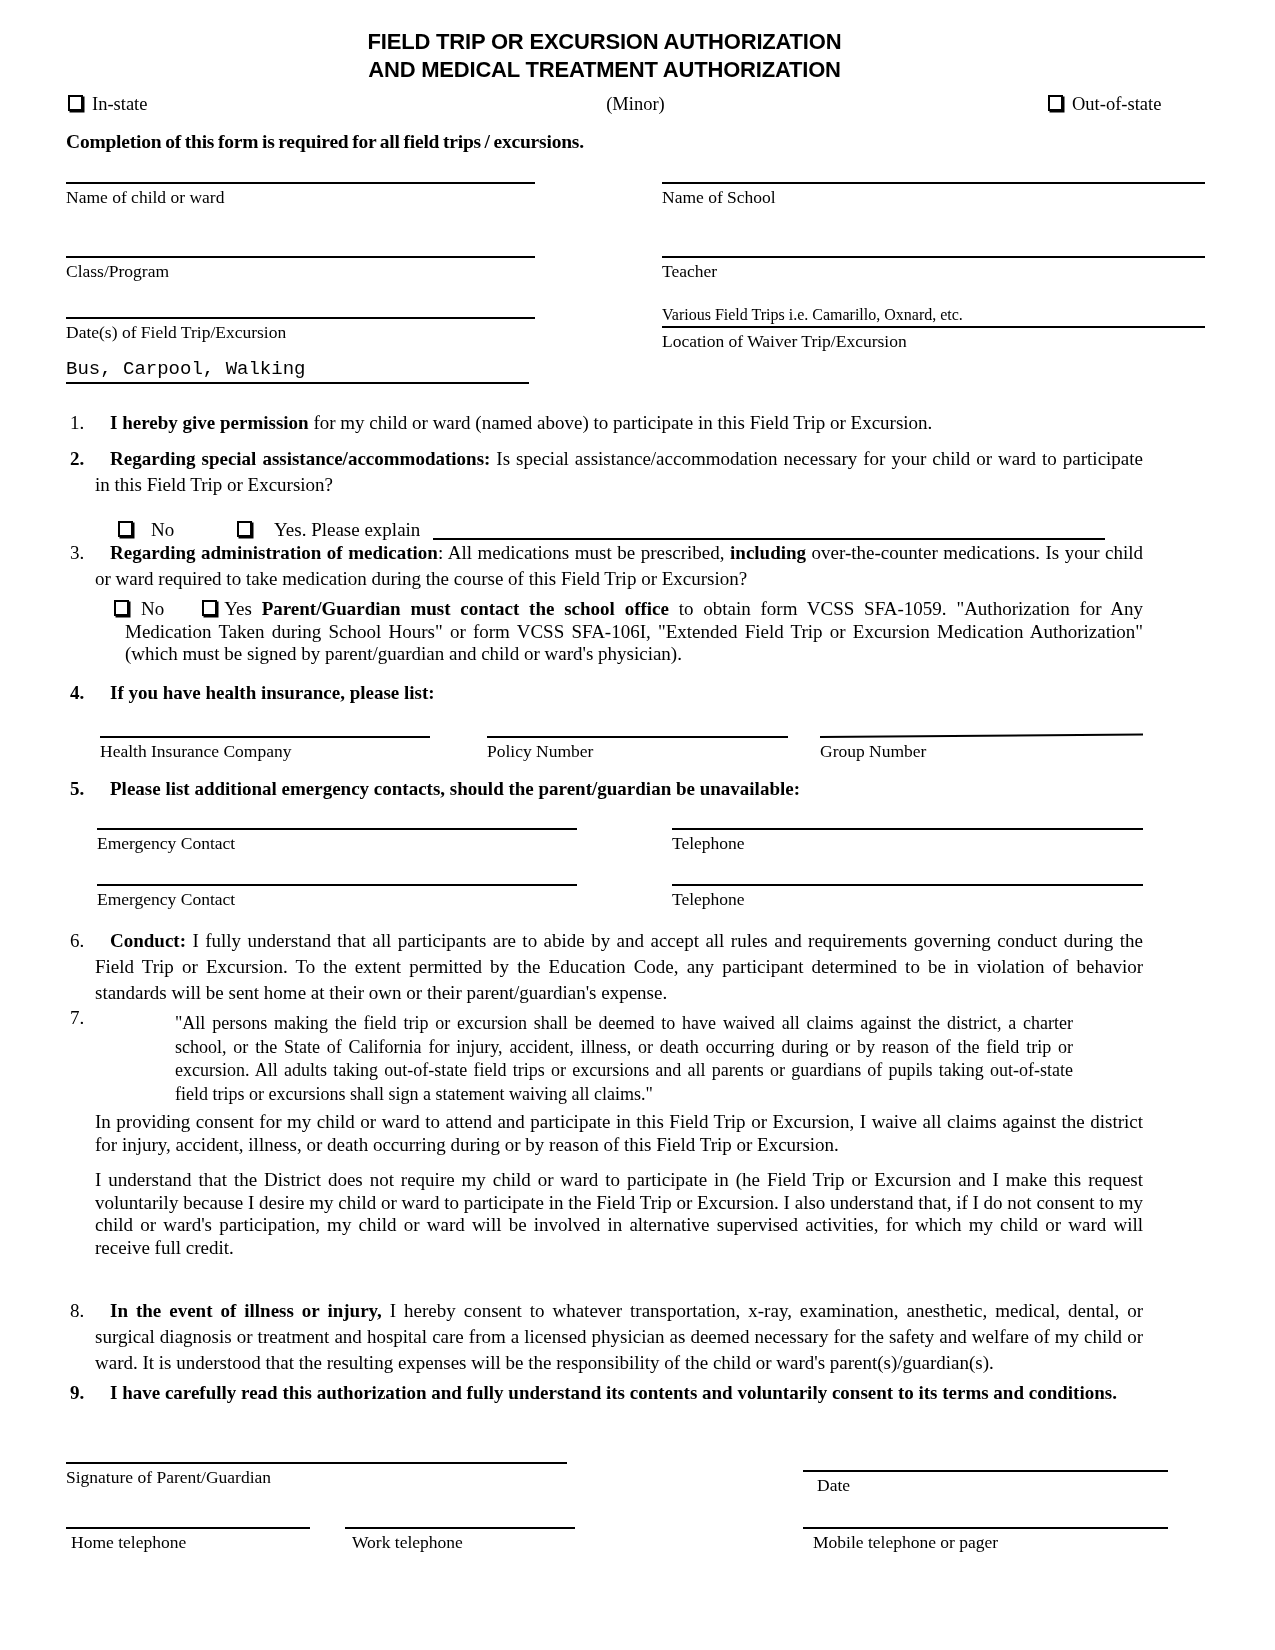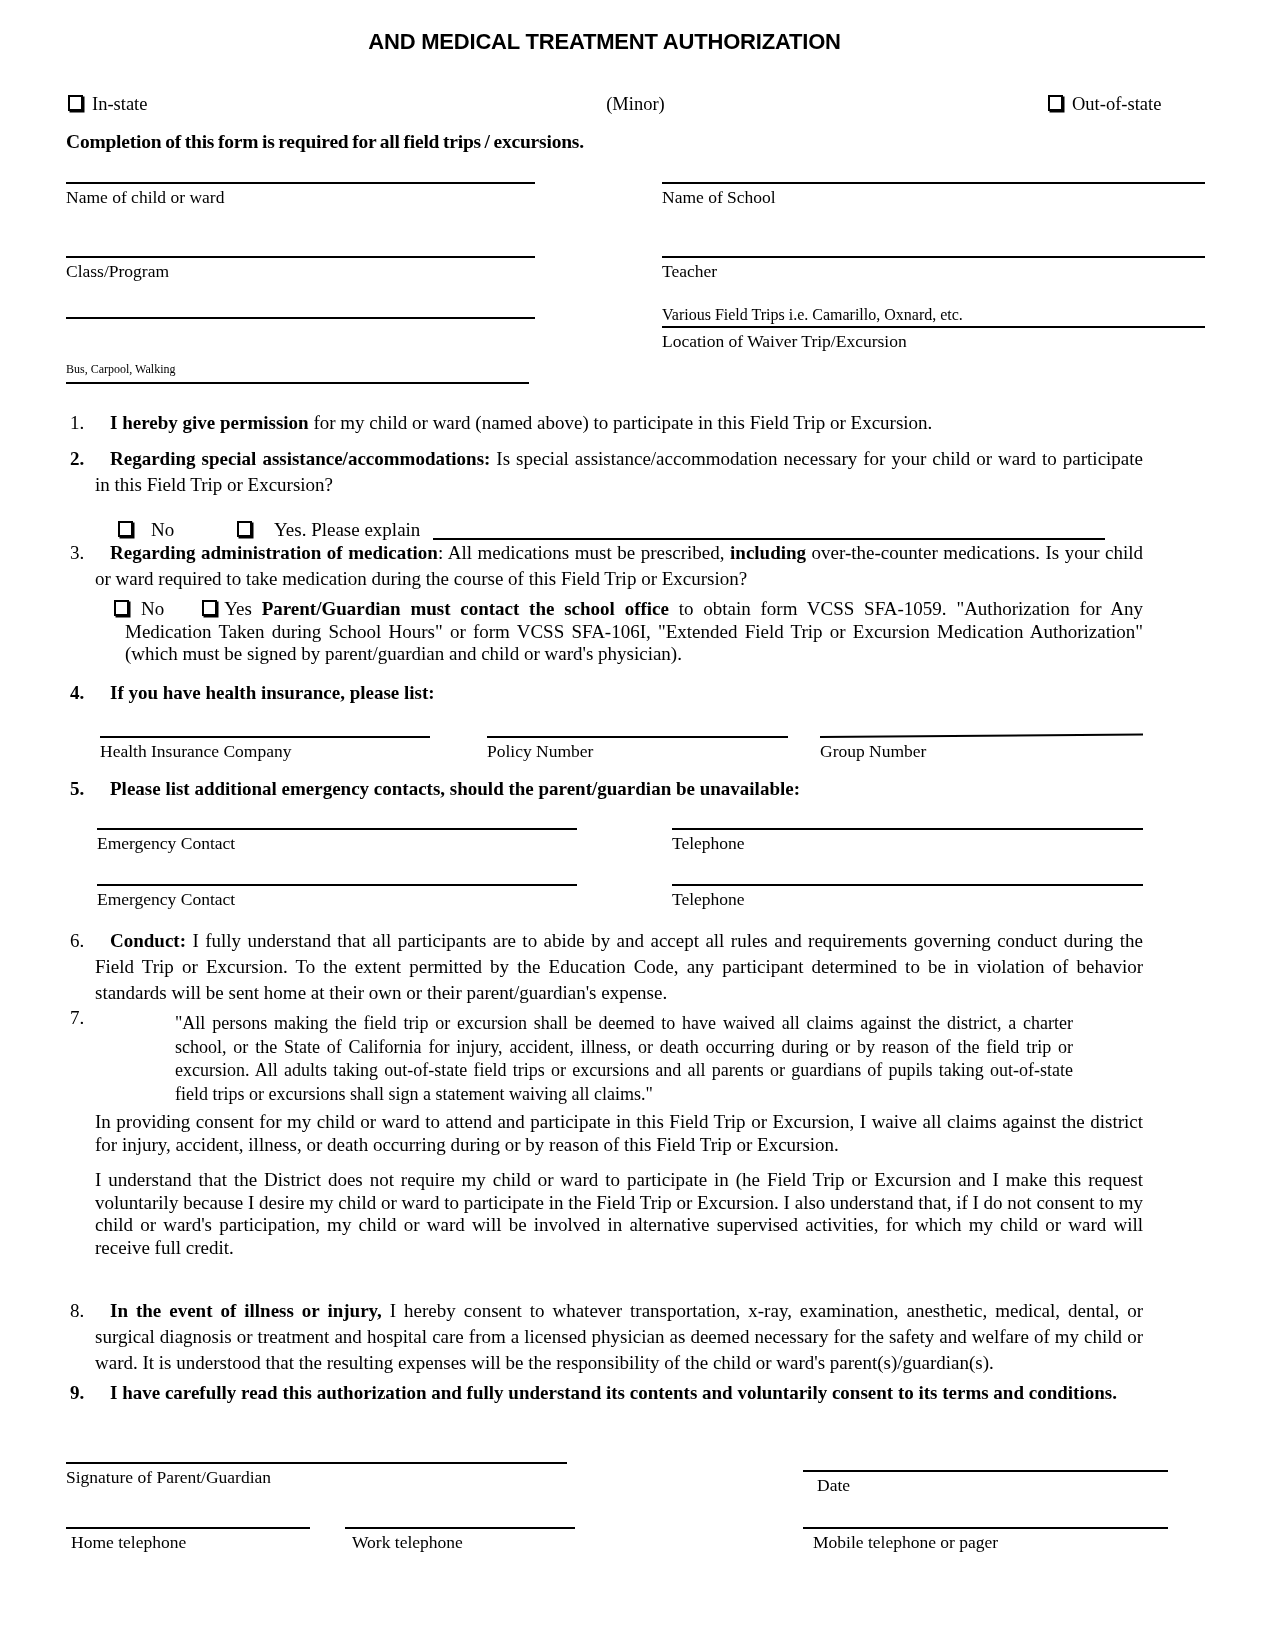--- a/index.html
+++ b/index.html
@@ -21,21 +21,21 @@
   .hdr-out{position:absolute;left:982px;top:0;}
   .cb{
     display:inline-block;width:11px;height:12px;border:2.2px solid #000;
     box-shadow:1.5px 1.5px 0 #000;background:#fff;vertical-align:-1px;margin-right:9px;
   }
   .req{top:130px;font-weight:bold;font-size:19.5px;line-height:24px;word-spacing:-1px;letter-spacing:-0.2px;}
   
   .ln{border-top:2.5px solid #000;height:0;}
   .lbl{font-size:17.5px;margin-top:3px;line-height:20px;}
   .hint{font-size:16px;line-height:18px;margin-top:15px;}
-  .bushint{font-size:12px;line-height:20px;}
+  .bushint{font-size:19px;line-height:20px;font-family:Liberation Mono, monospace;}
   .fl{position:absolute;left:0;width:469px;}
   .fr{position:absolute;left:596px;width:543px;}
   .row1{top:182px;}
   .row2{top:256px;}
   .row3{top:291px;}
   .row3 .fl{top:26px;}
   .busrow{top:359px;width:469px;}
   .busrow .ln{margin-top:3px;width:463px;}
   
   .item{font-size:19px;line-height:26px;}
@@ -79,20 +79,21 @@
   .ph2 .lbl{margin-left:7px;}
   .ph3{position:absolute;left:737px;top:0;width:365px;}
   .ph3 .lbl{margin-left:10px;}
 </style>
 </head>
 <body>
 
 <div class="page">
 
   <div class="abs title">
+    <div>FIELD TRIP OR EXCURSION AUTHORIZATION</div>
     <div>AND MEDICAL TREATMENT AUTHORIZATION</div>
   </div>
 
   <div class="abs wide hdr-row">
     <span class="hdr-in"><span class="cb"></span><span>In-state</span></span>
     <span class="hdr-minor">(Minor)</span>
     <span class="hdr-out"><span class="cb"></span><span>Out-of-state</span></span>
   </div>
 
   <div class="abs req">Completion of this form is required for all field trips / excursions.</div>
@@ -115,20 +116,21 @@
     </div>
     <div class="fr">
       <div class="ln"></div>
       <div class="lbl">Teacher</div>
     </div>
   </div>
 
   <div class="abs wide row3">
     <div class="fl">
       <div class="ln"></div>
+      <div class="lbl">Date(s) of Field Trip/Excursion</div>
     </div>
     <div class="fr">
       <div class="hint">Various Field Trips i.e. Camarillo, Oxnard, etc.</div>
       <div class="ln" style="margin-top:2px;"></div>
       <div class="lbl">Location of Waiver Trip/Excursion</div>
     </div>
   </div>
 
   <div class="abs busrow">
     <div class="bushint">Bus, Carpool, Walking</div>

